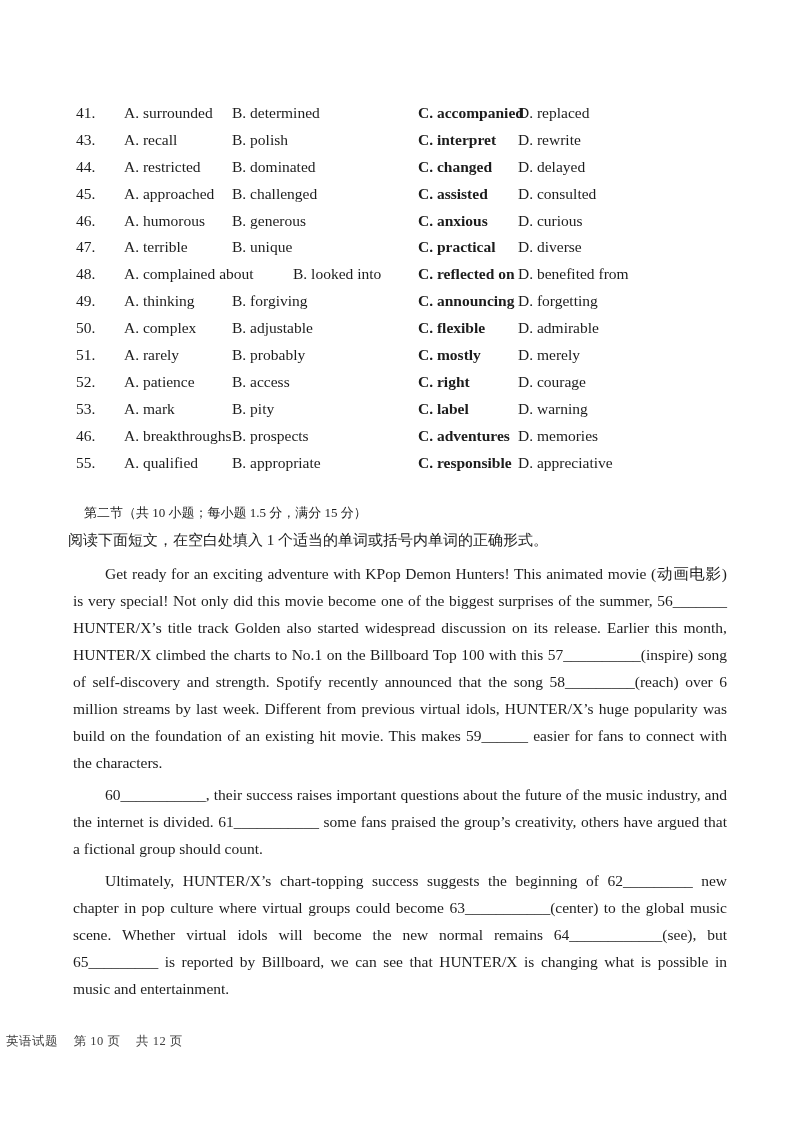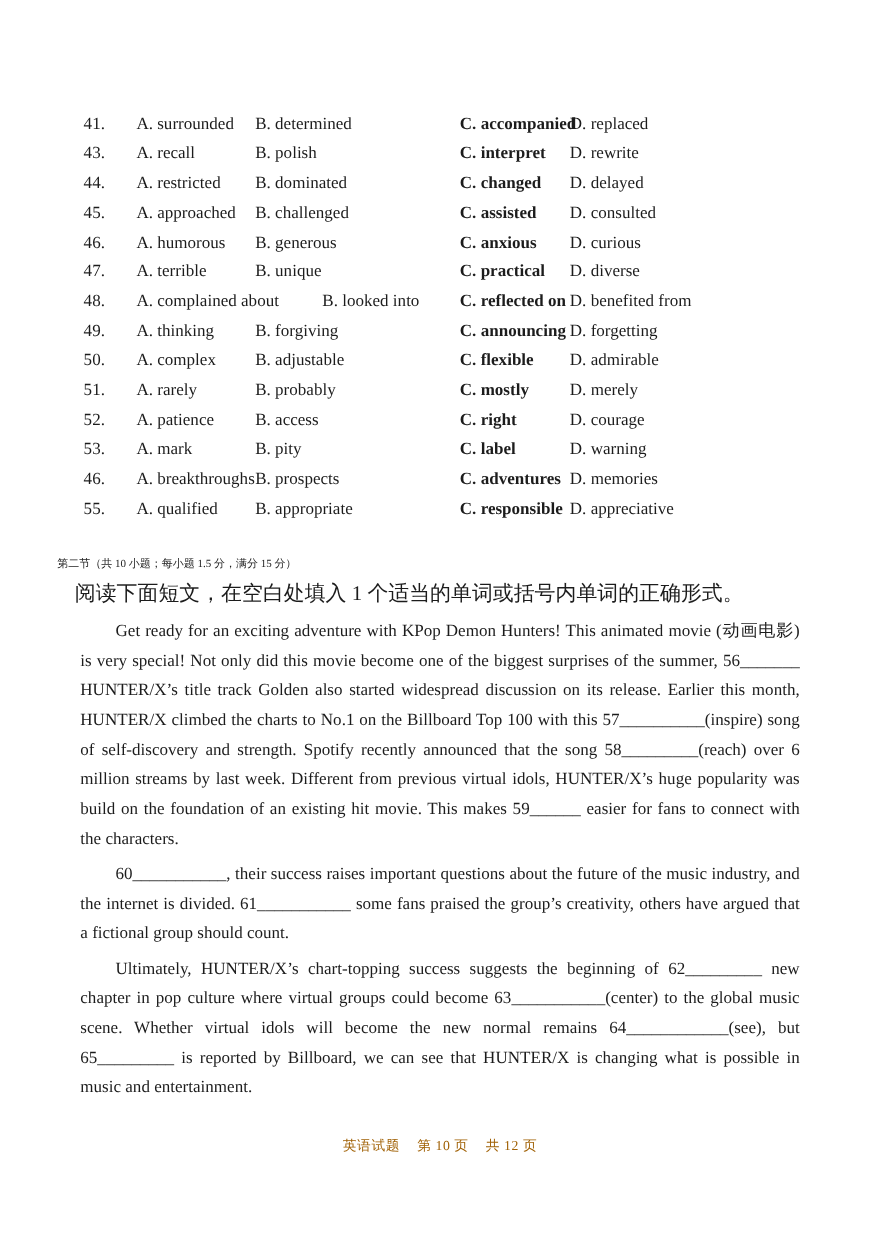--- a/index.html
+++ b/index.html
@@ -11,25 +11,25 @@
   .page { position: absolute; left: 0; top: 0; width: 800px; height: 1131px; }
   .options { position: absolute; left: 68px; top: 101px; width: 680px; margin-left: 8px; }
   .opt-row { position: relative; height: 26.9px; font-size: 15.5px; line-height: 24px; white-space: nowrap; }
   .opt-row span { position: absolute; top: 0; }
   .q-num { left: 0; }
   .opt-a { left: 48px; }
   .opt-b { left: 156px; }
   .opt-c { left: 342px; font-weight: bold; }
   .opt-d { left: 442px; }
   .opt-b.wide { left: 217px; }
-  .section-title { position: absolute; left: 52px; top: 501px; font-size: 10px; line-height: 24px; white-space: nowrap; }
-  .instructions { position: absolute; left: 68px; top: 528px; font-size: 19px; line-height: 24px; white-space: nowrap; font-family: Liberation Serif, serif; }
+  .section-title { position: absolute; left: 84px; top: 501px; font-size: 13px; line-height: 24px; white-space: nowrap; }
+  .instructions { position: absolute; left: 68px; top: 528px; font-size: 15px; line-height: 24px; white-space: nowrap; font-family: Liberation Serif, serif; }
   .passage { position: absolute; left: 68px; top: 555px; width: 664px; font-size: 15.5px; line-height: 27px; text-align: justify; }
   .passage p { margin: 5px; text-indent: 32px; }
-  .footer { position: absolute; left: 0; width: 800px; top: 1033px; text-align: center; font-size: 12.5px; color: #a16207; letter-spacing: 0.5px; }
+  .footer { position: absolute; left: 0; width: 800px; top: 1033px; text-align: left; font-size: 12.5px; color: #404040; letter-spacing: 0.5px; }
   .footer span { margin: 0 6px; }
 </style>
 </head>
 <body>
 
 <div class="page">
 
   <div class="options">
     <div class="opt-row">
       <span class="q-num">41.</span>

